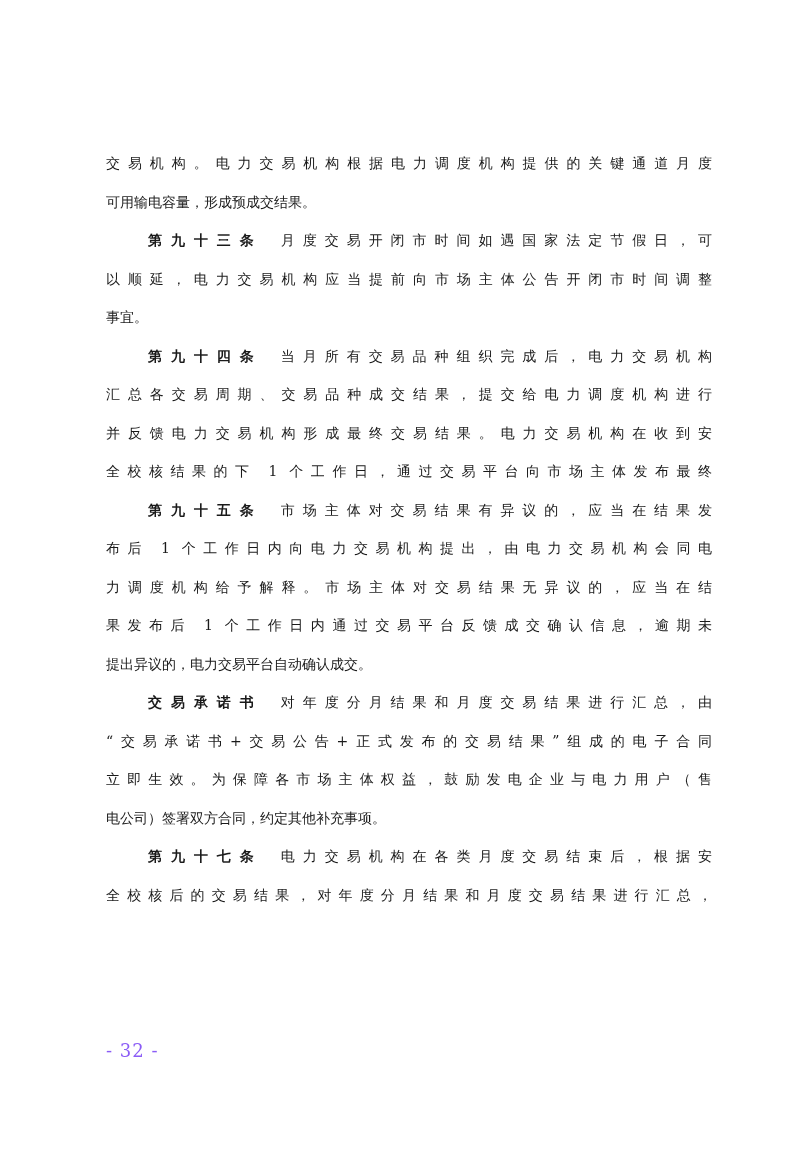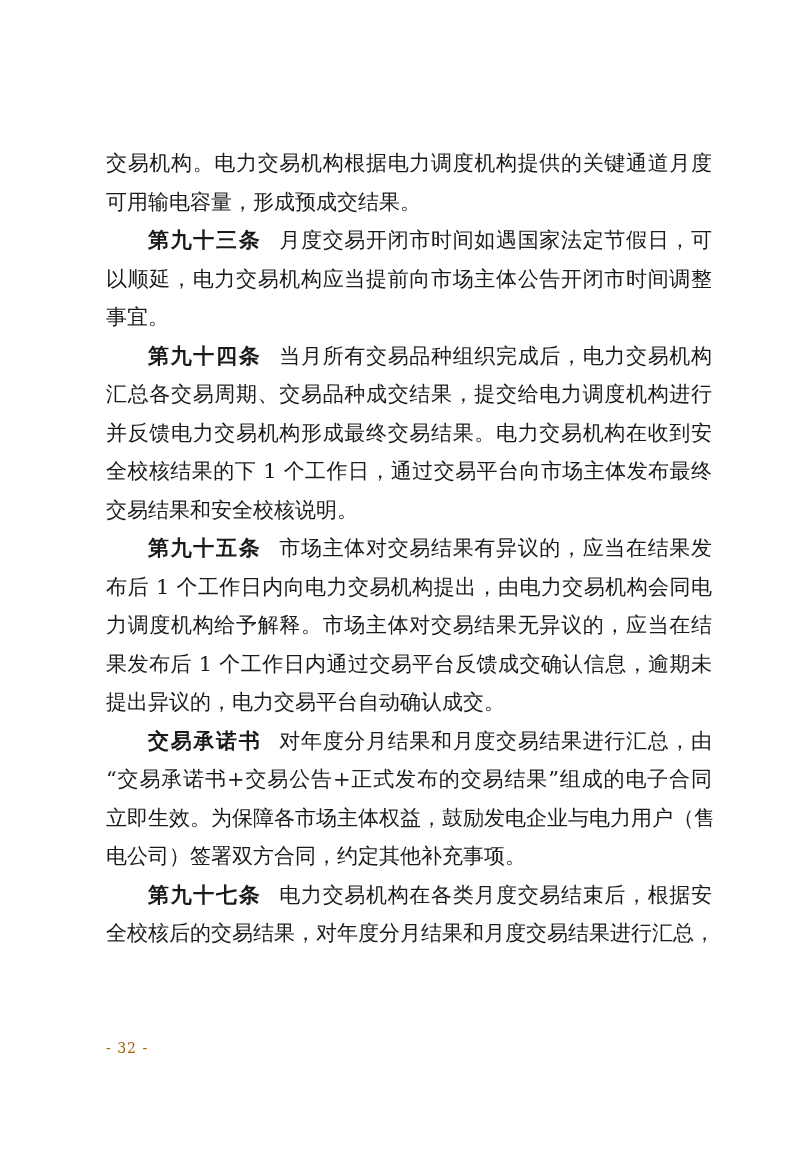--- a/index.html
+++ b/index.html
@@ -17,21 +17,21 @@
     }
     .page {
       position: absolute;
       left: 106px;
       top: 144px;
       width: 610px;
     }
     .line {
       height: 38.5px;
       line-height: 38.5px;
-      font-size: 21px;
+      font-size: 14px;
       white-space: nowrap;
       text-align: justify;
       text-align-last: justify;
       width: 606px;
     }
     .line.last {
       text-align-last: left;
     }
     .indent {
       padding-left: 42px;
@@ -40,43 +40,42 @@
     .art {
       font-weight: bold;
       font-family: "DejaVu Sans", "Liberation Sans", sans-serif;
       letter-spacing: 1px;
       margin-right: 18px;
     }
     .page-number {
       position: absolute;
       left: 106px;
       top: 1040px;
-      font-size: 14px;
+      font-size: 18px;
       font-family: "DejaVu Serif", serif;
       letter-spacing: 1px;
-      color: #a16207;
+      color: #8b5cf6;
     }
   </style>
 </head>
 <body>
 
 <div class="page">
 
   <div class="line">交易机构。电力交易机构根据电力调度机构提供的关键通道月度</div>
   <div class="line last">可用输电容量，形成预成交结果。</div>
 
   <div class="line indent"><span class="art">第九十三条</span><span>月度交易开闭市时间如遇国家法定节假日，可</span></div>
   <div class="line">以顺延，电力交易机构应当提前向市场主体公告开闭市时间调整</div>
   <div class="line last">事宜。</div>
 
   <div class="line indent"><span class="art">第九十四条</span><span>当月所有交易品种组织完成后，电力交易机构</span></div>
   <div class="line">汇总各交易周期、交易品种成交结果，提交给电力调度机构进行</div>
   <div class="line">并反馈电力交易机构形成最终交易结果。电力交易机构在收到安</div>
   <div class="line">全校核结果的下 1 个工作日，通过交易平台向市场主体发布最终</div>
-  <div class="line last">交易结果和安全校核说明。</div>
 
   <div class="line indent"><span class="art">第九十五条</span><span>市场主体对交易结果有异议的，应当在结果发</span></div>
   <div class="line">布后 1 个工作日内向电力交易机构提出，由电力交易机构会同电</div>
   <div class="line">力调度机构给予解释。市场主体对交易结果无异议的，应当在结</div>
   <div class="line">果发布后 1 个工作日内通过交易平台反馈成交确认信息，逾期未</div>
   <div class="line last">提出异议的，电力交易平台自动确认成交。</div>
 
   <div class="line indent"><span class="art">交易承诺书</span><span>对年度分月结果和月度交易结果进行汇总，由</span></div>
   <div class="line">“交易承诺书+交易公告+正式发布的交易结果”组成的电子合同</div>
   <div class="line">立即生效。为保障各市场主体权益，鼓励发电企业与电力用户（售</div>

